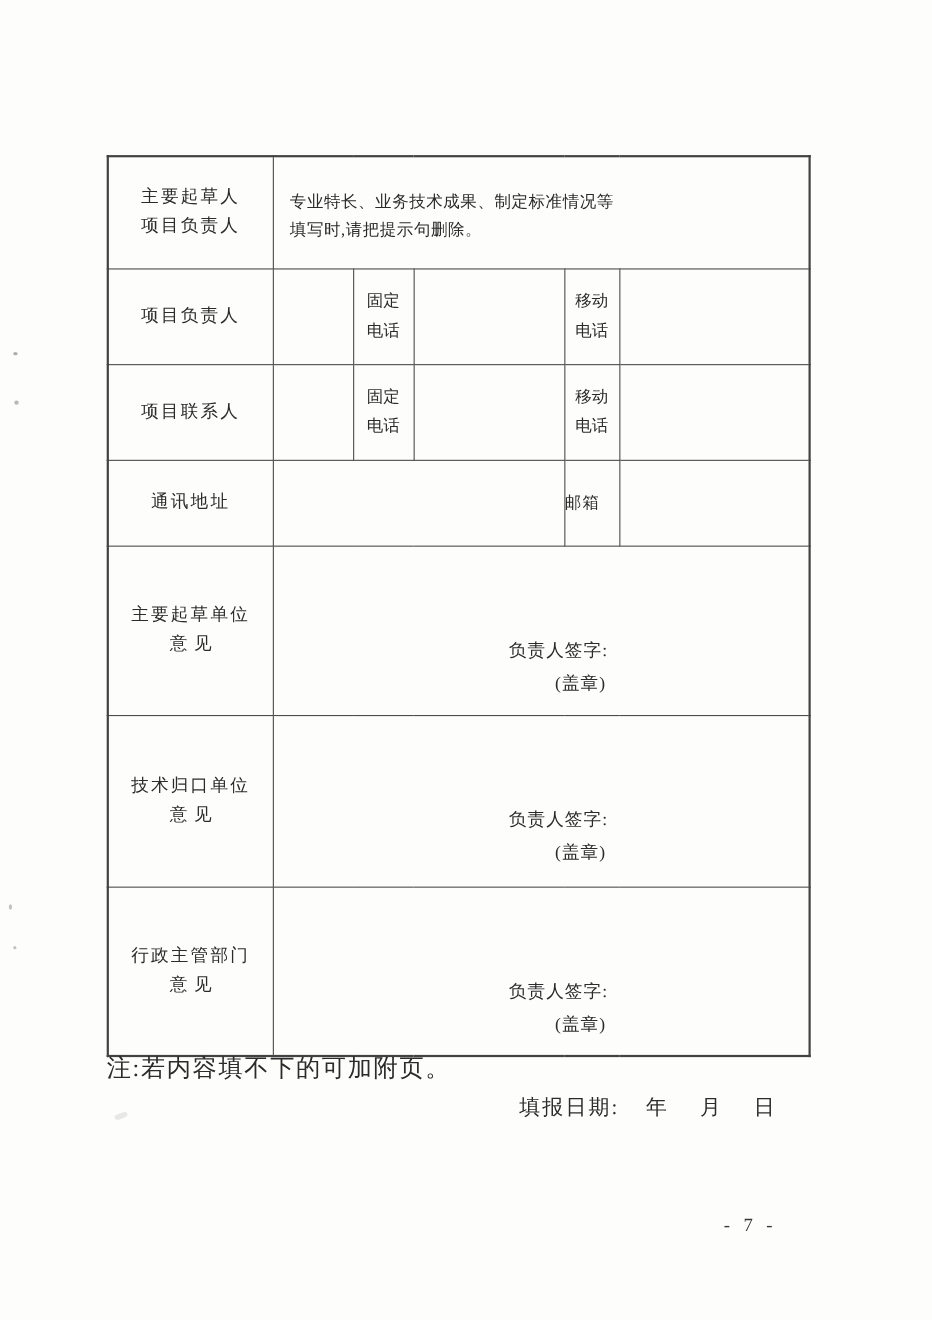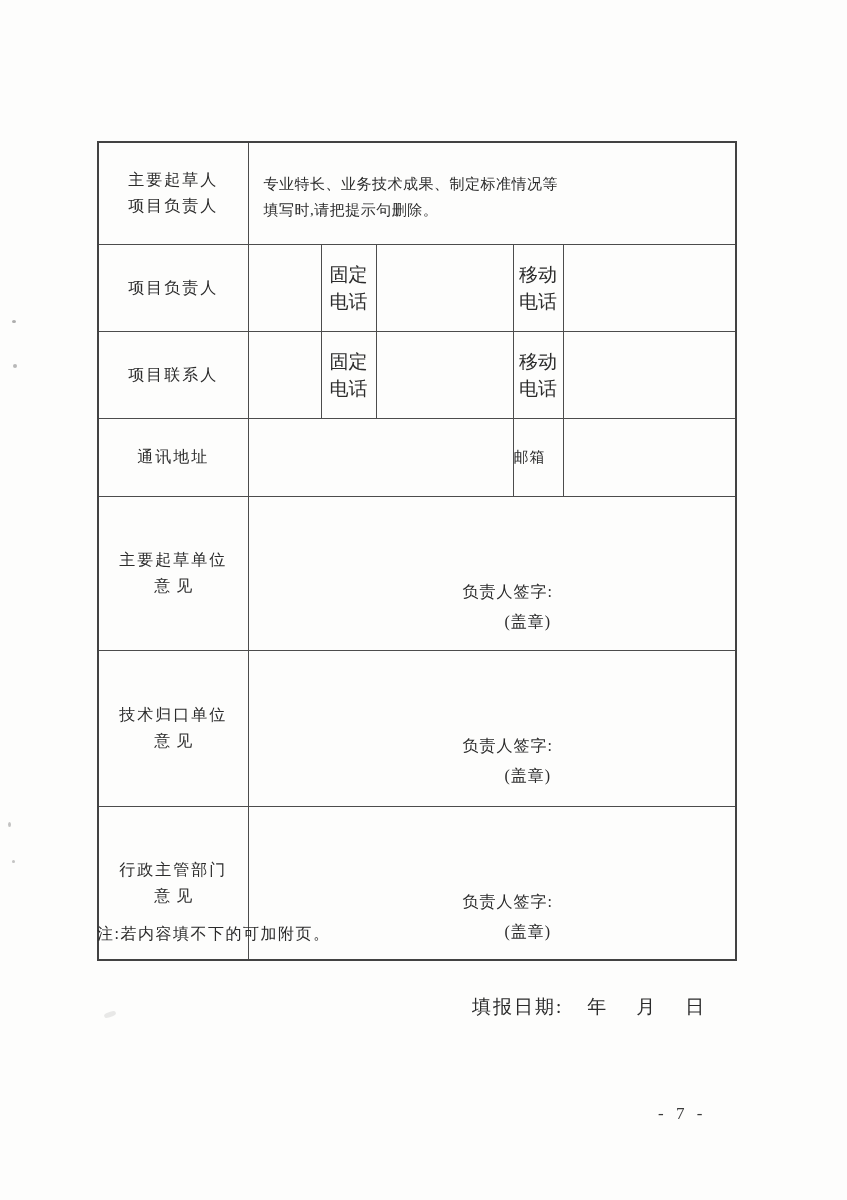--- a/index.html
+++ b/index.html
@@ -36,41 +36,41 @@
   td.lbl .lbl-line2-wide { letter-spacing: 6px; text-indent: 6px; }
   td.hint-cell {
     vertical-align: top;
     padding: 28px 10px 0 15px;
     font-size: 15px;
     line-height: 26px;
     letter-spacing: 0.5px;
   }
   td.phone-lbl {
     text-align: center;
-    font-size: 19px;
+    font-size: 15px;
     line-height: 27px;
     padding: 16px 2px;
   }
   td.email-lbl { font-size: 15px; letter-spacing: 1px; }
   td.opinion-cell { position: relative; padding-left: 24px; }
   .sign-block {
     position: absolute;
     left: 214px;
     top: 80px;
     font-size: 16px;
     line-height: 30px;
     letter-spacing: 1px;
   }
   .seal-line { margin-left: 42px; }
   
   .note-line {
     position: absolute;
     left: 97px;
-    top: 924px;
-    font-size: 16px;
+    top: 956px;
+    font-size: 22px;
     letter-spacing: 1.5px;
   }
   .date-line {
     position: absolute;
     left: 472px;
     top: 994px;
     font-size: 19px;
     letter-spacing: 2px;
   }
   .date-line .dl-year { margin-left: 24px; }

